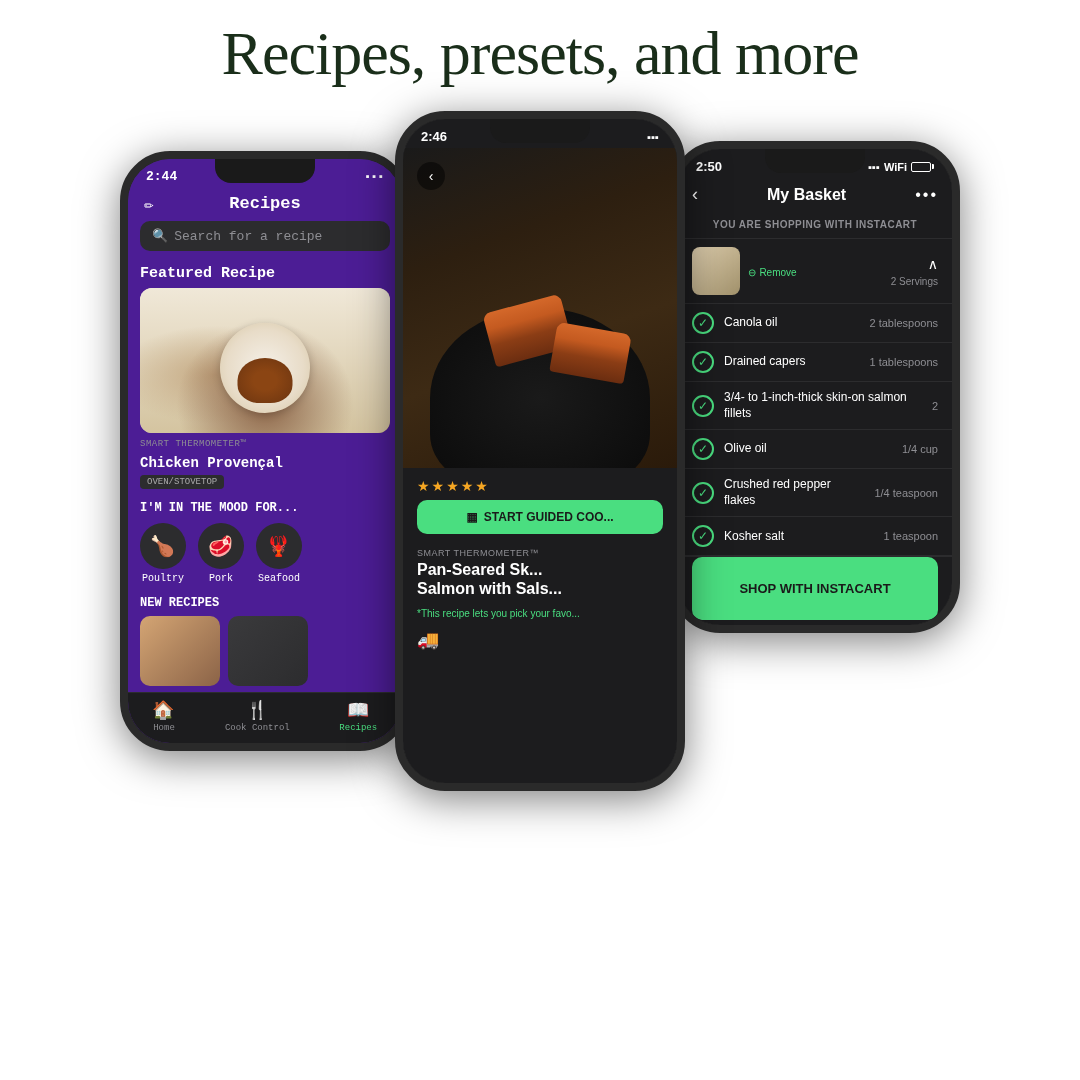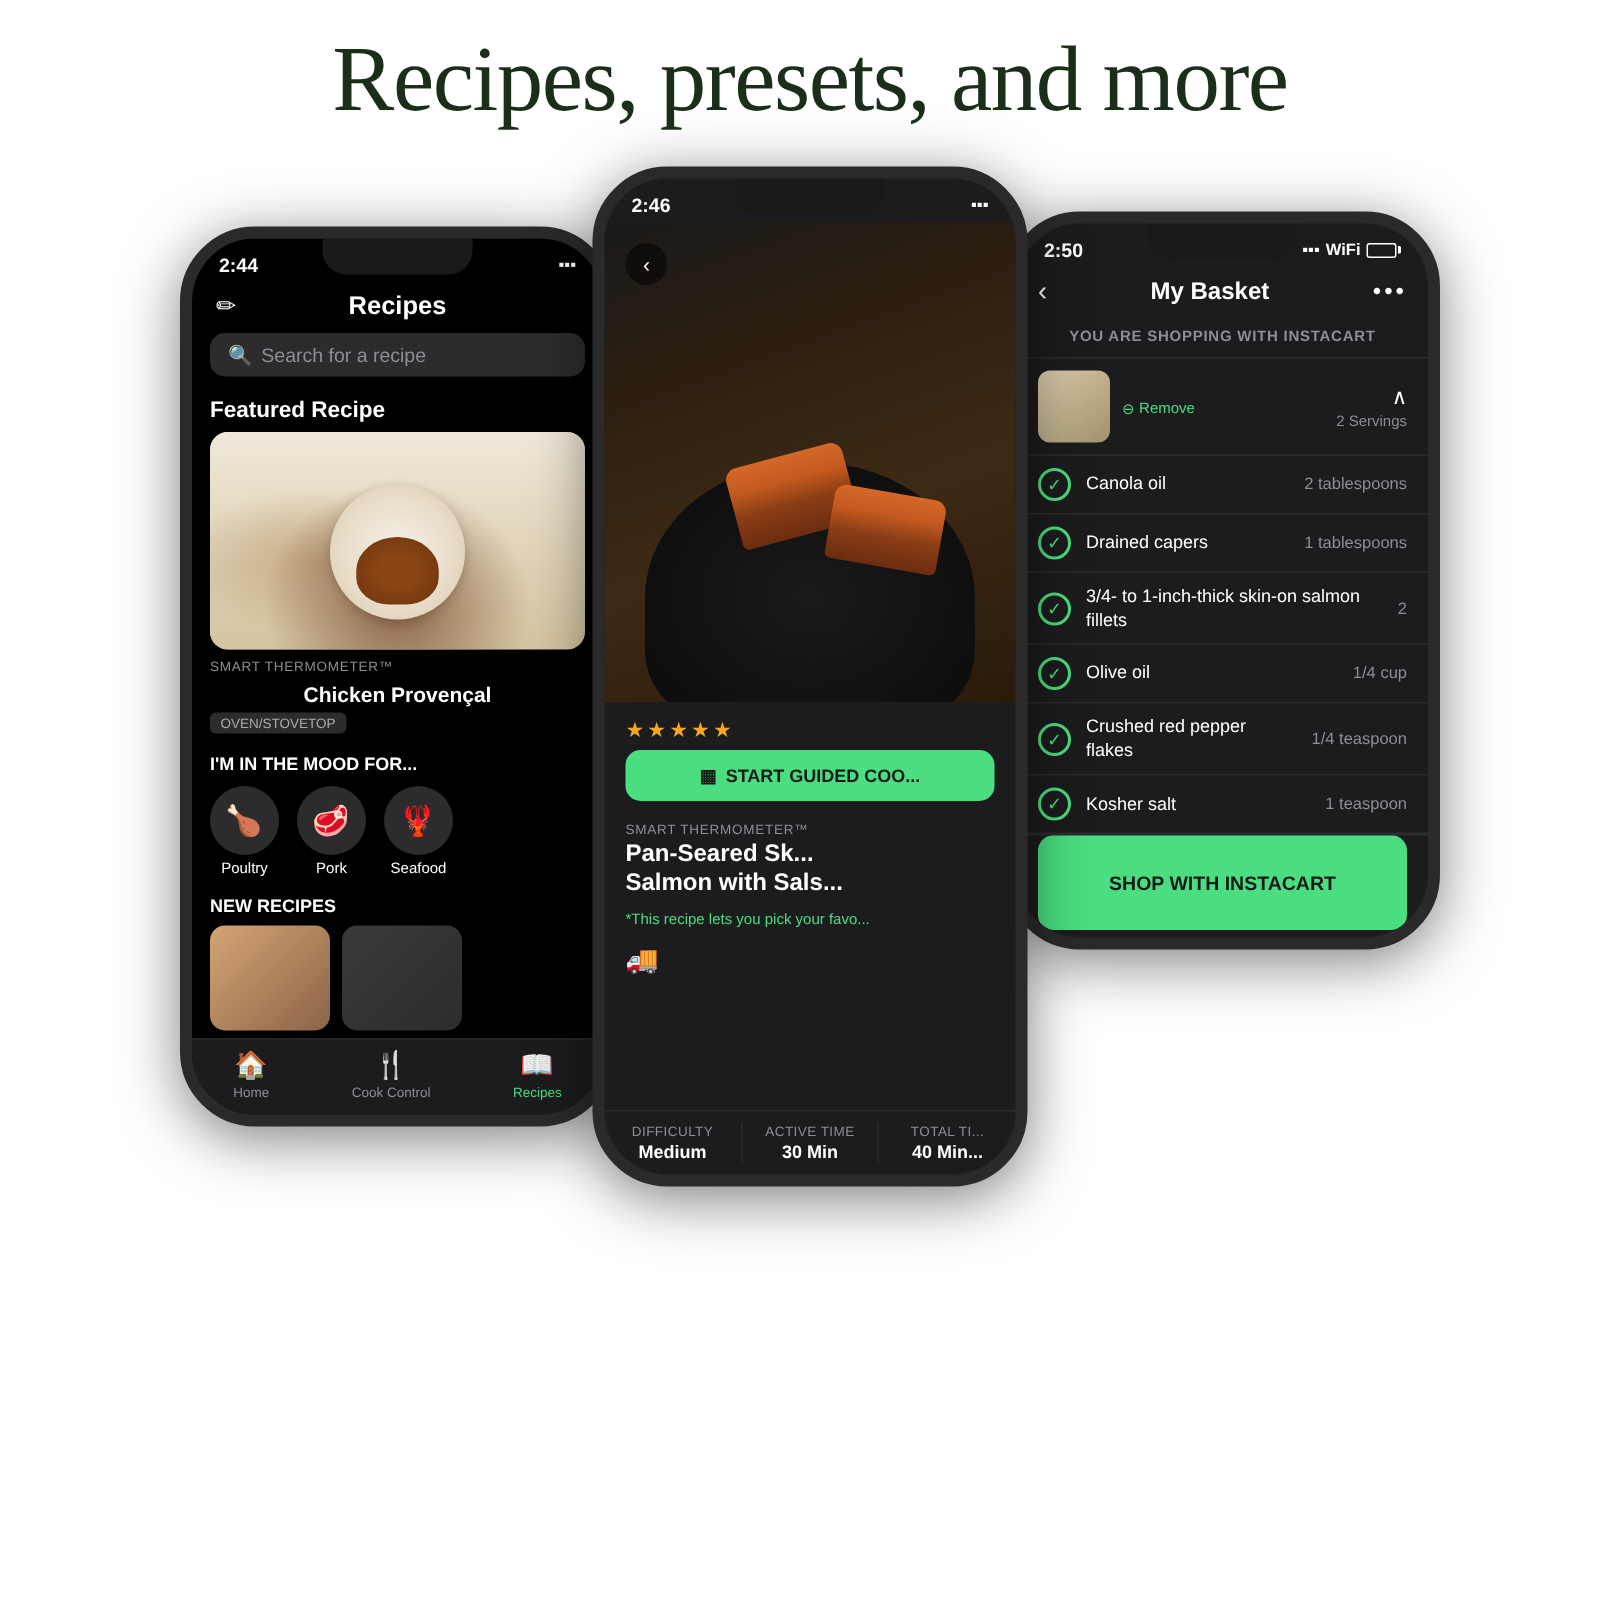--- a/index.html
+++ b/index.html
@@ -93,24 +93,25 @@
       transform: translateX(-50%);
       width: 100px;
       height: 24px;
       background: #1a1a1a;
       border-radius: 0 0 16px 16px;
       z-index: 10;
     }
 
     
     .phone-screen-1 {
-      background: #000000;
+      background: #4c1d95;
       height: 100%;
       display: flex;
       flex-direction: column;
+      font-family: Liberation Mono, monospace;
     }
 
     .recipes-header {
       display: flex;
       align-items: center;
       justify-content: center;
       padding: 6px 16px 8px;
       position: relative;
     }
 
@@ -208,21 +209,20 @@
       font-size: 9px;
       letter-spacing: 0.5px;
       text-transform: uppercase;
     }
 
     .recipe-name {
       color: #fff;
       font-size: 14px;
       font-weight: 700;
       margin-top: 6px;
-      text-align: center;
     }
 
     .recipe-tag {
       background: #2c2c2e;
       color: #aaa;
       font-size: 9px;
       padding: 2px 7px;
       border-radius: 4px;
       display: inline-block;
       margin-top: 4px;
@@ -787,34 +787,20 @@
         <div class="smart-therm-label">SMART THERMOMETER™</div>
         <div class="recipe-detail-name">Pan-Seared Sk...<br>Salmon with Sals...</div>
       </div>
 
       <div class="recipe-pick-text" style="padding: 0 14px;">*This recipe lets you pick your favo...</div>
 
       <div class="delivery-row">
         <span class="delivery-icon">🚚</span>
       </div>
 
-      <div class="bottom-stats">
-        <div class="stat-item">
-          <span class="stat-label">DIFFICULTY</span>
-          <span class="stat-value">Medium</span>
-        </div>
-        <div class="stat-item">
-          <span class="stat-label">ACTIVE TIME</span>
-          <span class="stat-value">30 Min</span>
-        </div>
-        <div class="stat-item">
-          <span class="stat-label">TOTAL TI...</span>
-          <span class="stat-value">40 Min...</span>
-        </div>
-      </div>
 
     </div>
   </div>
 
   <div class="phone phone-3">
     <div class="notch"></div>
     <div class="phone-screen-3">
 
       <div class="status-bar">
         <span>2:50</span>

